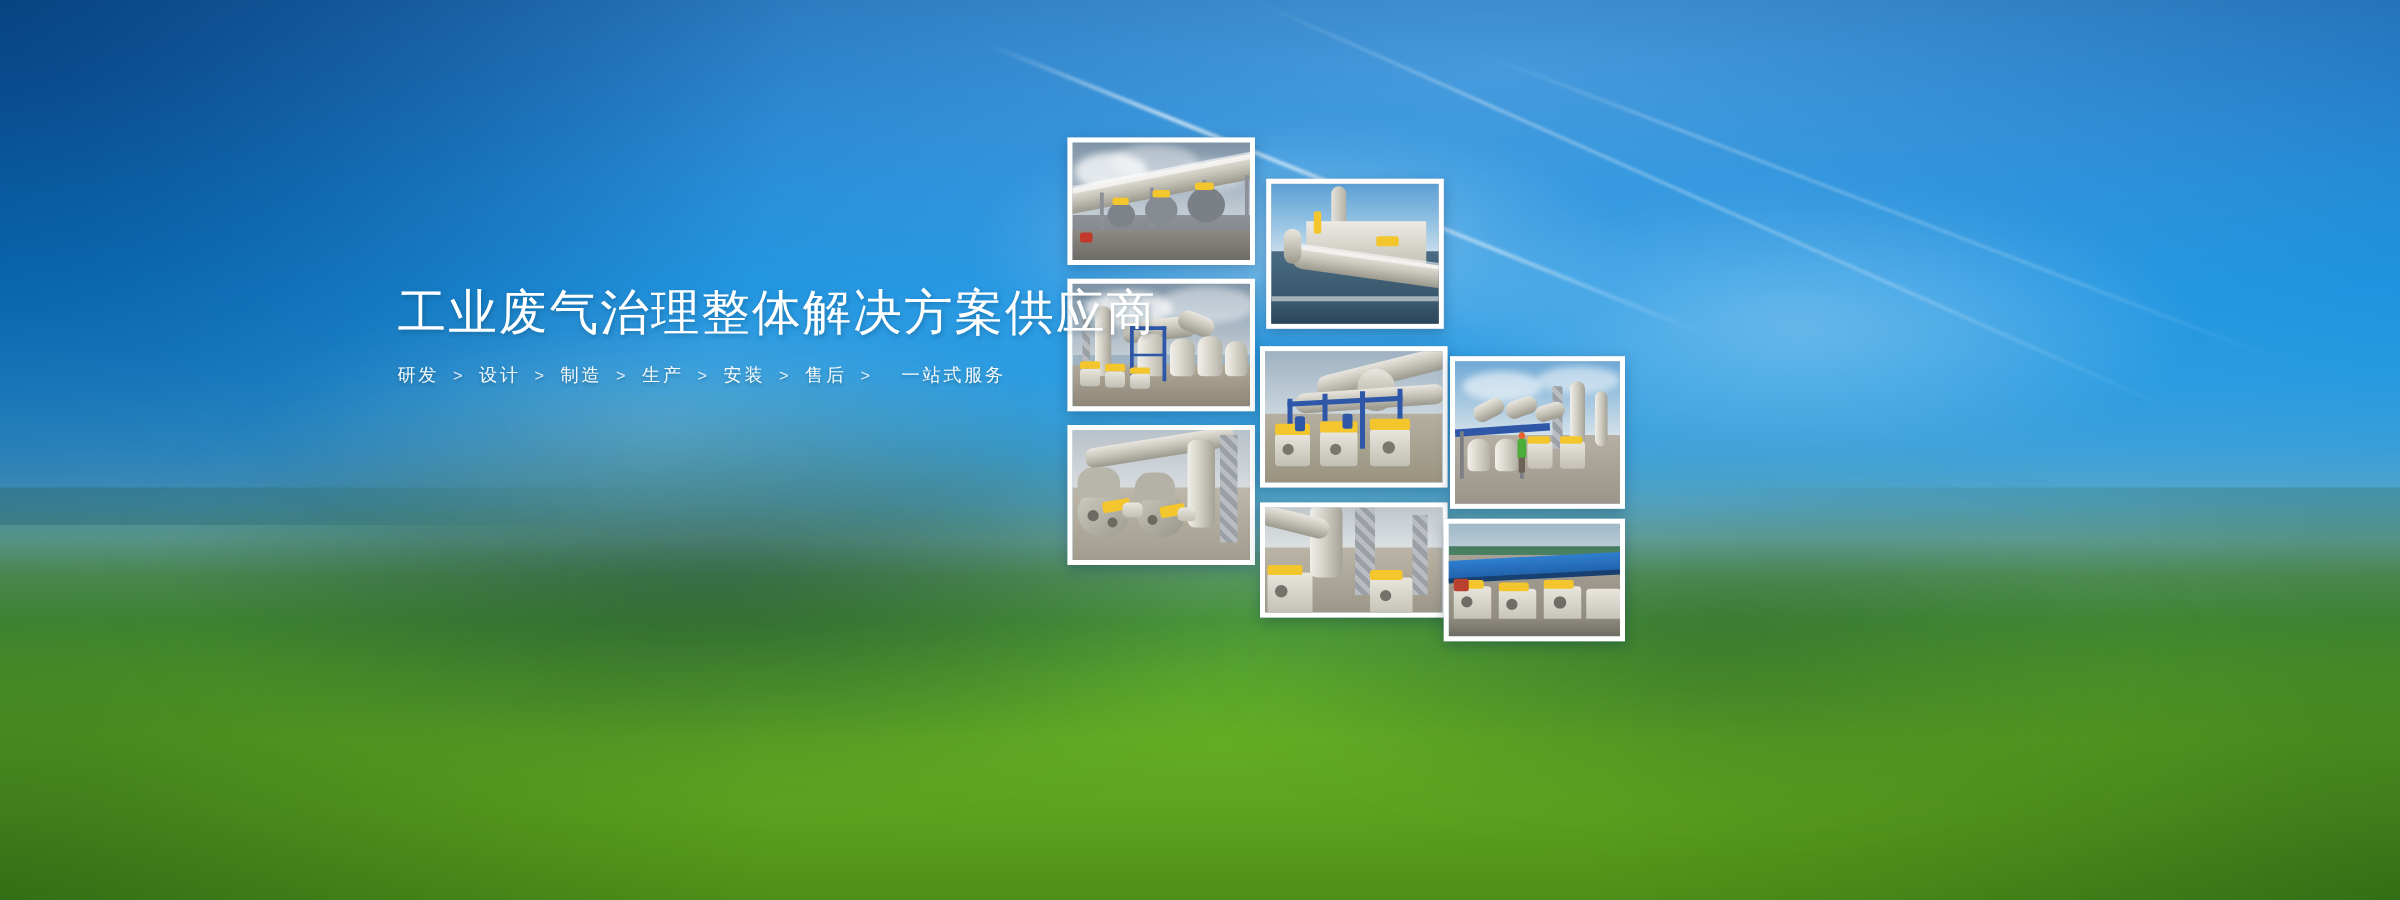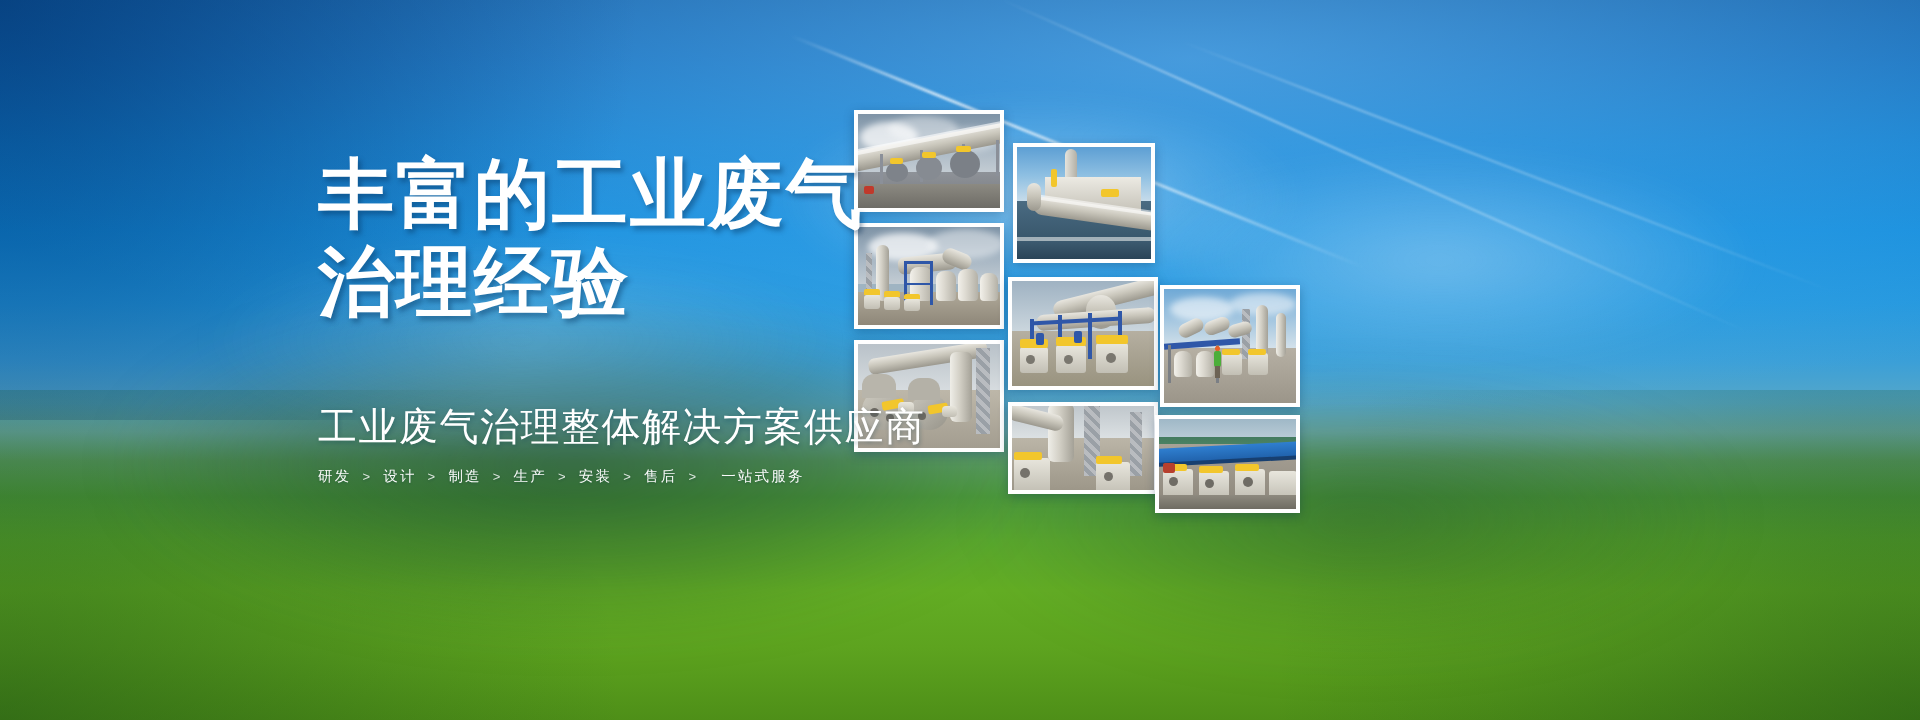--- a/index.html
+++ b/index.html
@@ -189,24 +189,20 @@
     <div class="haze"></div>
     <div class="haze2"></div>
     <div class="haze3"></div>
     <div class="contrail c1"></div>
     <div class="contrail c2"></div>
     <div class="contrail c3"></div>
   </div>
 
   <div class="copy">
 
-    <div class="headline">
-      <span class="ln">丰富的工业废气</span>
-      <span class="ln">治理经验</span>
-    </div>
 
     <div class="subline">工业废气治理整体解决方案供应商</div>
 
     <div class="steps">
       <span class="step">研发</span>
       <span class="sep">&gt;</span>
       <span class="step">设计</span>
       <span class="sep">&gt;</span>
       <span class="step">制造</span>
       <span class="sep">&gt;</span>

